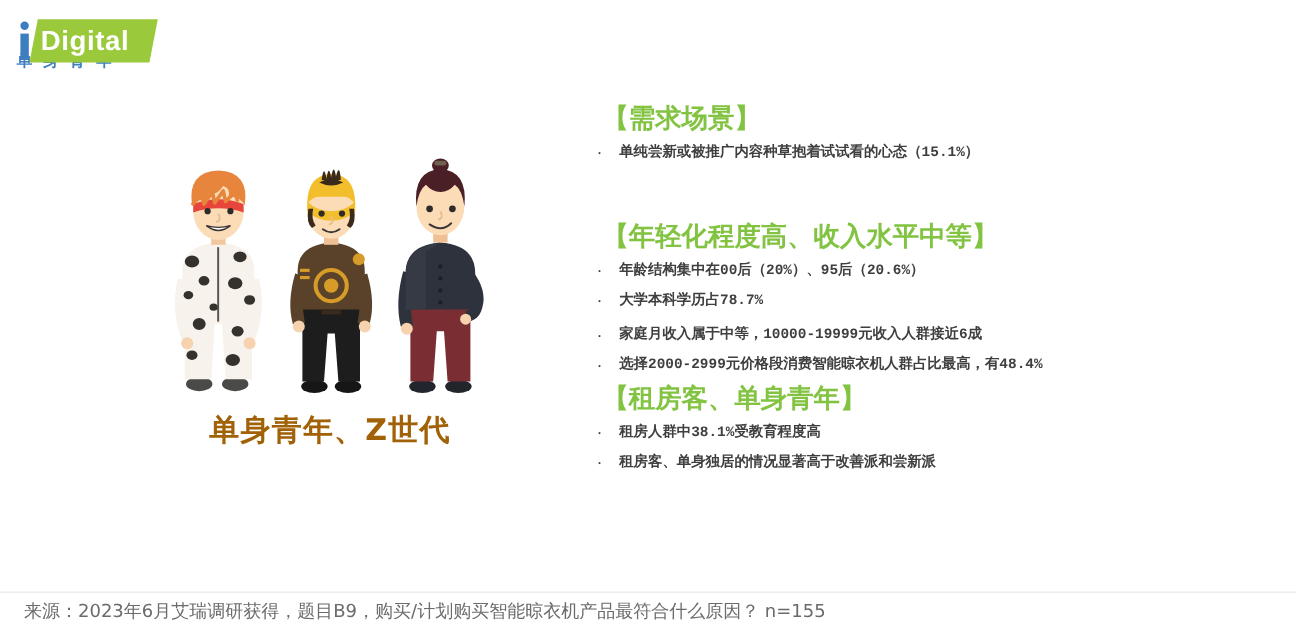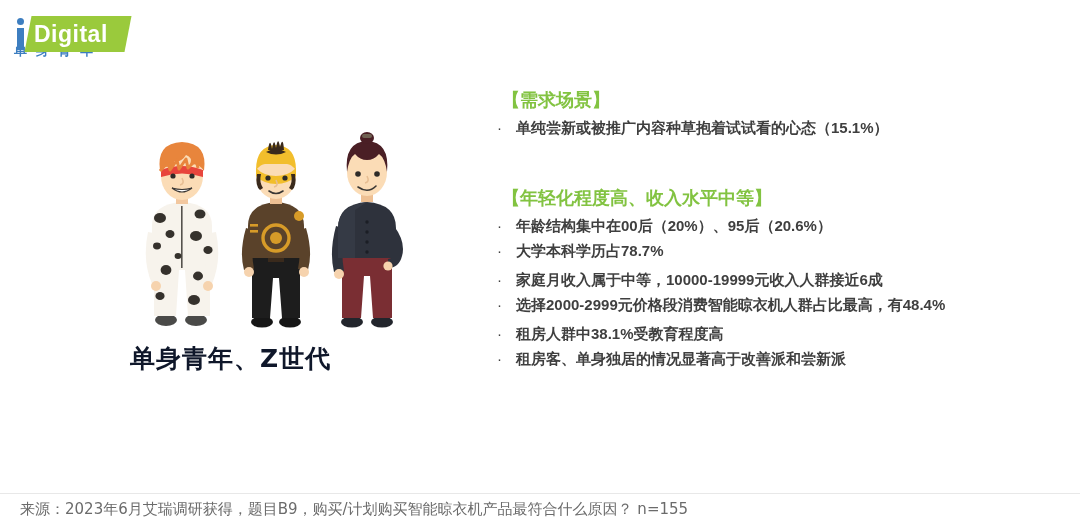--- a/index.html
+++ b/index.html
@@ -82,39 +82,40 @@
     left: 130px;
     top: 130px;
     width: 290px;
     height: 200px;
   }
   #illus-caption {
     position: absolute;
     left: 130px;
     top: 342px;
     width: 290px;
-    color: #0f172a;
+    text-align: center;
+    color: #a16207;
     font-size: 25px;
     font-weight: bold;
     letter-spacing: 1px;
     font-family: "DejaVu Sans", sans-serif;
   }
 
   
   #content {
     position: absolute;
     left: 490px;
     top: 88px;
     width: 580px;
   }
   .section { margin-bottom: 4px; }
   .section.gap-after { margin-bottom: 46px; }
   .sec-head {
     color: #82C341;
-    font-size: 18px;
+    font-size: 22px;
     font-weight: bold;
     line-height: 24px;
     margin: 0 0 3px 12px;
     font-family: "DejaVu Sans", sans-serif;
   }
   .bullet-row {
     display: flex;
     align-items: flex-start;
     line-height: 25px;
   }
@@ -122,23 +123,23 @@
     width: 26px;
     flex: 0 0 26px;
     color: #3f3f3f;
     font-size: 15px;
     text-align: left;
     padding-left: 7px;
     box-sizing: border-box;
   }
   .bullet-text {
     color: #3f3f3f;
-    font-size: 15px;
-    font-weight: bold;
-    font-family: Liberation Sans, sans-serif;
+    font-size: 12px;
+    font-weight: bold;
+    font-family: Liberation Mono, monospace;
     white-space: nowrap;
   }
 
   
   #footer-rule {
     position: absolute;
     left: 0;
     top: 493px;
     width: 1080px;
     height: 1px;
@@ -332,20 +333,21 @@
       <span class="bullet-dot">·</span>
       <span class="bullet-text">家庭月收入属于中等，10000-19999元收入人群接近6成</span>
     </div>
     <div class="bullet-row">
       <span class="bullet-dot">·</span>
       <span class="bullet-text">选择2000-2999元价格段消费智能晾衣机人群占比最高，有48.4%</span>
     </div>
   </div>
 
   <div class="section">
+    <div class="sec-head">【租房客、单身青年】</div>
     <div class="bullet-row">
       <span class="bullet-dot">·</span>
       <span class="bullet-text">租房人群中38.1%受教育程度高</span>
     </div>
     <div class="bullet-row">
       <span class="bullet-dot">·</span>
       <span class="bullet-text">租房客、单身独居的情况显著高于改善派和尝新派</span>
     </div>
   </div>
 

